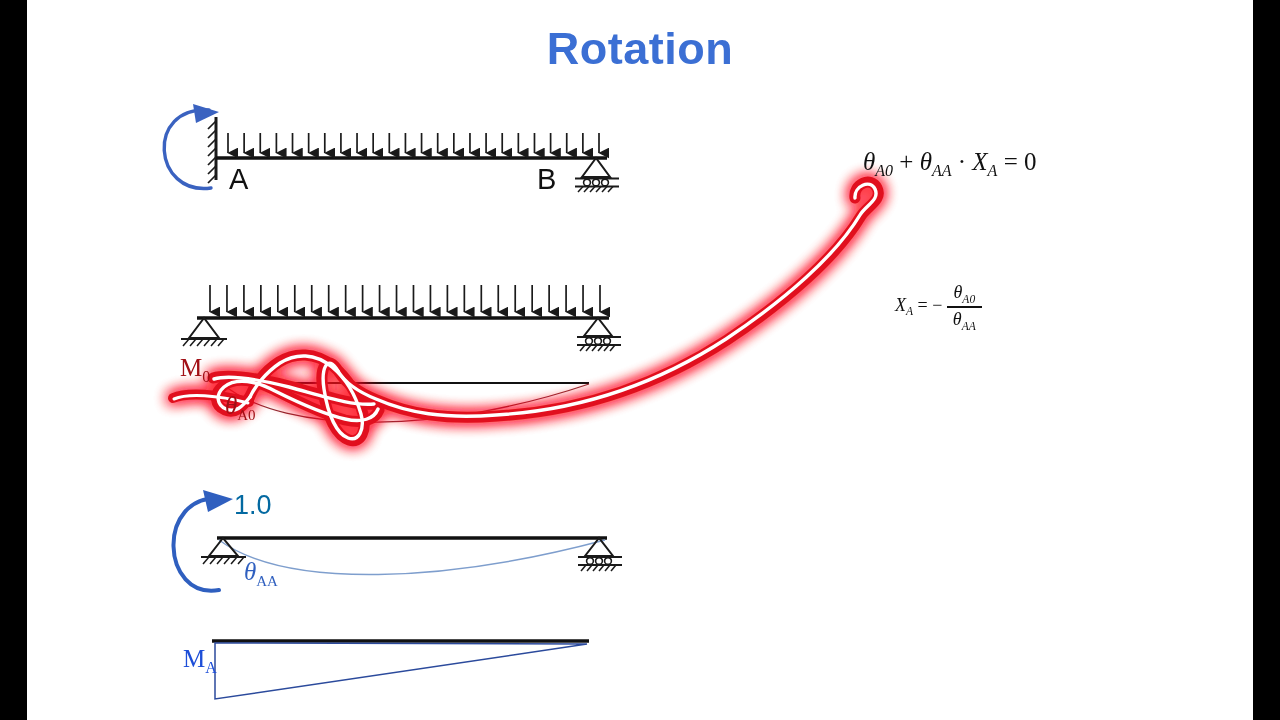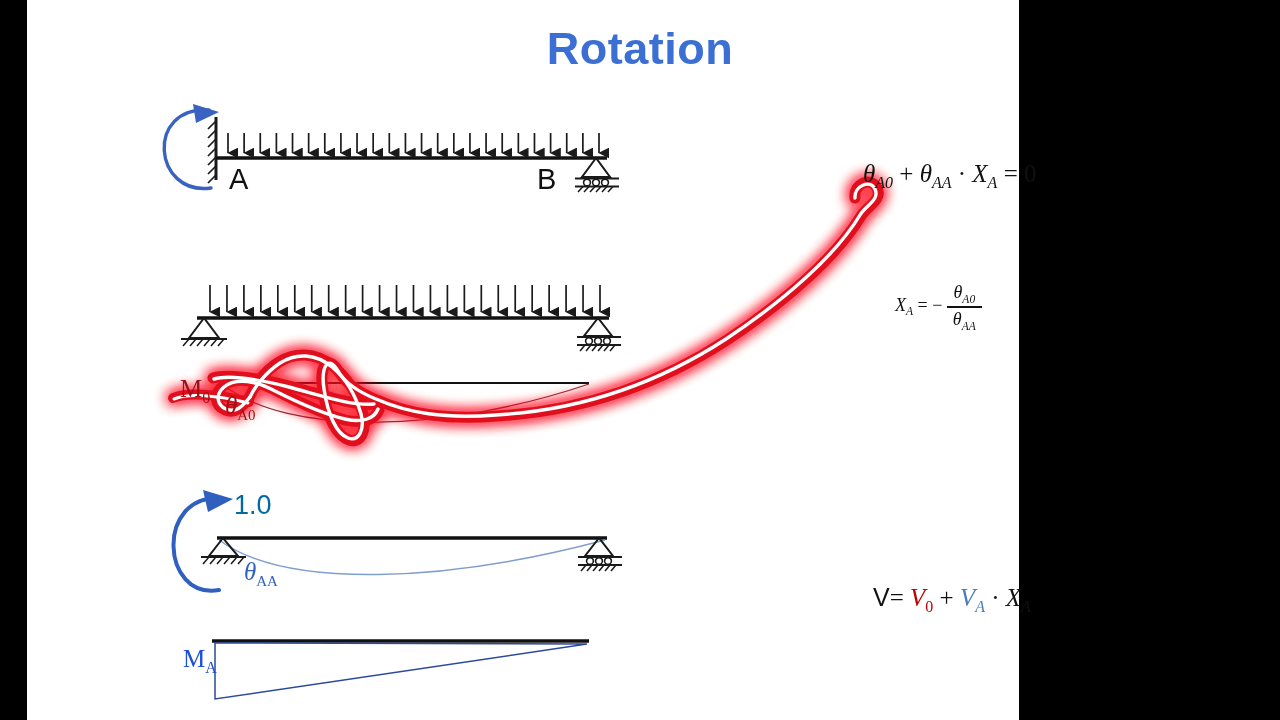--- a/index.html
+++ b/index.html
@@ -7,21 +7,21 @@
     width:1280px;height:720px;
     background:#000;
     font-family:"Liberation Sans", sans-serif;
     overflow:hidden;
   }
   #stage{position:relative;width:1280px;height:720px;}
   .bar{position:absolute;top:0;height:720px;background:#000;}
   #bar-left{left:0;width:27px;}
   #bar-right{right:0;width:27px;}
   #slide{
-    position:absolute;left:27px;top:0;width:992px;height:720px;
+    position:absolute;left:27px;top:0;width:1226px;height:720px;
     background:#ffffff;
   }
   #slide-inner{position:absolute;left:0;top:0;width:1226px;height:720px;}
 
   
   #page-title{
     position:absolute;left:0;top:23px;width:1226px;
     text-align:center;
     font-family:"Liberation Sans", sans-serif;
     font-size:45px;font-weight:bold;
@@ -33,21 +33,21 @@
   .svg-layer{position:absolute;left:0;top:0;width:1226px;height:720px;overflow:visible;}
 
   
   .lbl{position:absolute;white-space:nowrap;}
   .lbl-serif{font-family:"Liberation Serif", serif;}
   .lbl-sans{font-family:"Liberation Sans", sans-serif;}
 
   #lbl-A{left:202px;top:163px;font-size:29px;color:#111;}
   #lbl-B{left:510px;top:163px;font-size:29px;color:#111;}
 
-  #lbl-M0{left:153px;top:375px;font-size:25px;color:#a11016;}
+  #lbl-M0{left:153px;top:354px;font-size:25px;color:#a11016;}
   #lbl-M0 sub{font-size:16px;}
 
   #lbl-thetaA0{left:198px;top:392px;font-size:25px;color:#a11016;font-style:italic;}
   #lbl-thetaA0 sub{font-size:15px;font-style:normal;}
 
   #lbl-onepoint{left:207px;top:490px;font-size:27px;color:#0369a1;}
 
   #lbl-thetaAA{left:217px;top:558px;font-size:25px;color:#2f5fbf;font-style:italic;}
   #lbl-thetaAA sub{font-size:15px;font-style:normal;}
 
@@ -60,21 +60,21 @@
     font-family:"Liberation Serif", serif;
     color:#111;
     white-space:nowrap;
   }
   .eq i{font-style:italic;}
   .eq sub{font-size:.64em;font-style:italic;}
   .eq .up{font-style:normal;}
   .red{color:#c00000;}
   .blue{color:#4a7ebb;}
 
-  #eq1{left:836px;top:148px;font-size:25px;margin-top:12px;}
+  #eq1{left:836px;top:148px;font-size:25px;}
   #eq2{left:868px;top:282px;font-size:18px;}
   #eq2 .frac{display:inline-block;vertical-align:middle;text-align:center;}
   #eq2 .num{display:block;padding:0 6px 1px 6px;}
   #eq2 .den{display:block;border-top:2px solid #111;padding:1px 6px 0 6px;}
   #eq3{left:840px;top:448px;font-size:25px;}
   #eq4{left:846px;top:583px;font-size:25px;}
 </style>
 </head>
 <body>
 
@@ -362,24 +362,16 @@
     <div class="eq" id="eq2">
       <i>X</i><sub>A</sub>
       <span class="up"> = − </span>
       <span class="frac">
         <span class="num"><i>θ</i><sub>A0</sub></span>
         <span class="den"><i>θ</i><sub>AA</sub></span>
       </span>
     </div>
 
 
-    <div class="eq" id="eq4">
-      <span class="up" style="font-family:'Liberation Sans',sans-serif;">V</span><span class="up">= </span>
-      <i class="red">V</i><sub class="red up">0</sub>
-      <span class="up"> + </span>
-      <i class="blue">V</i><sub class="blue">A</sub>
-      <span class="up"> · </span>
-      <i>X</i><sub>A</sub>
-    </div>
 
   </div>
   </div>
 </div>
 
 </body></html>

